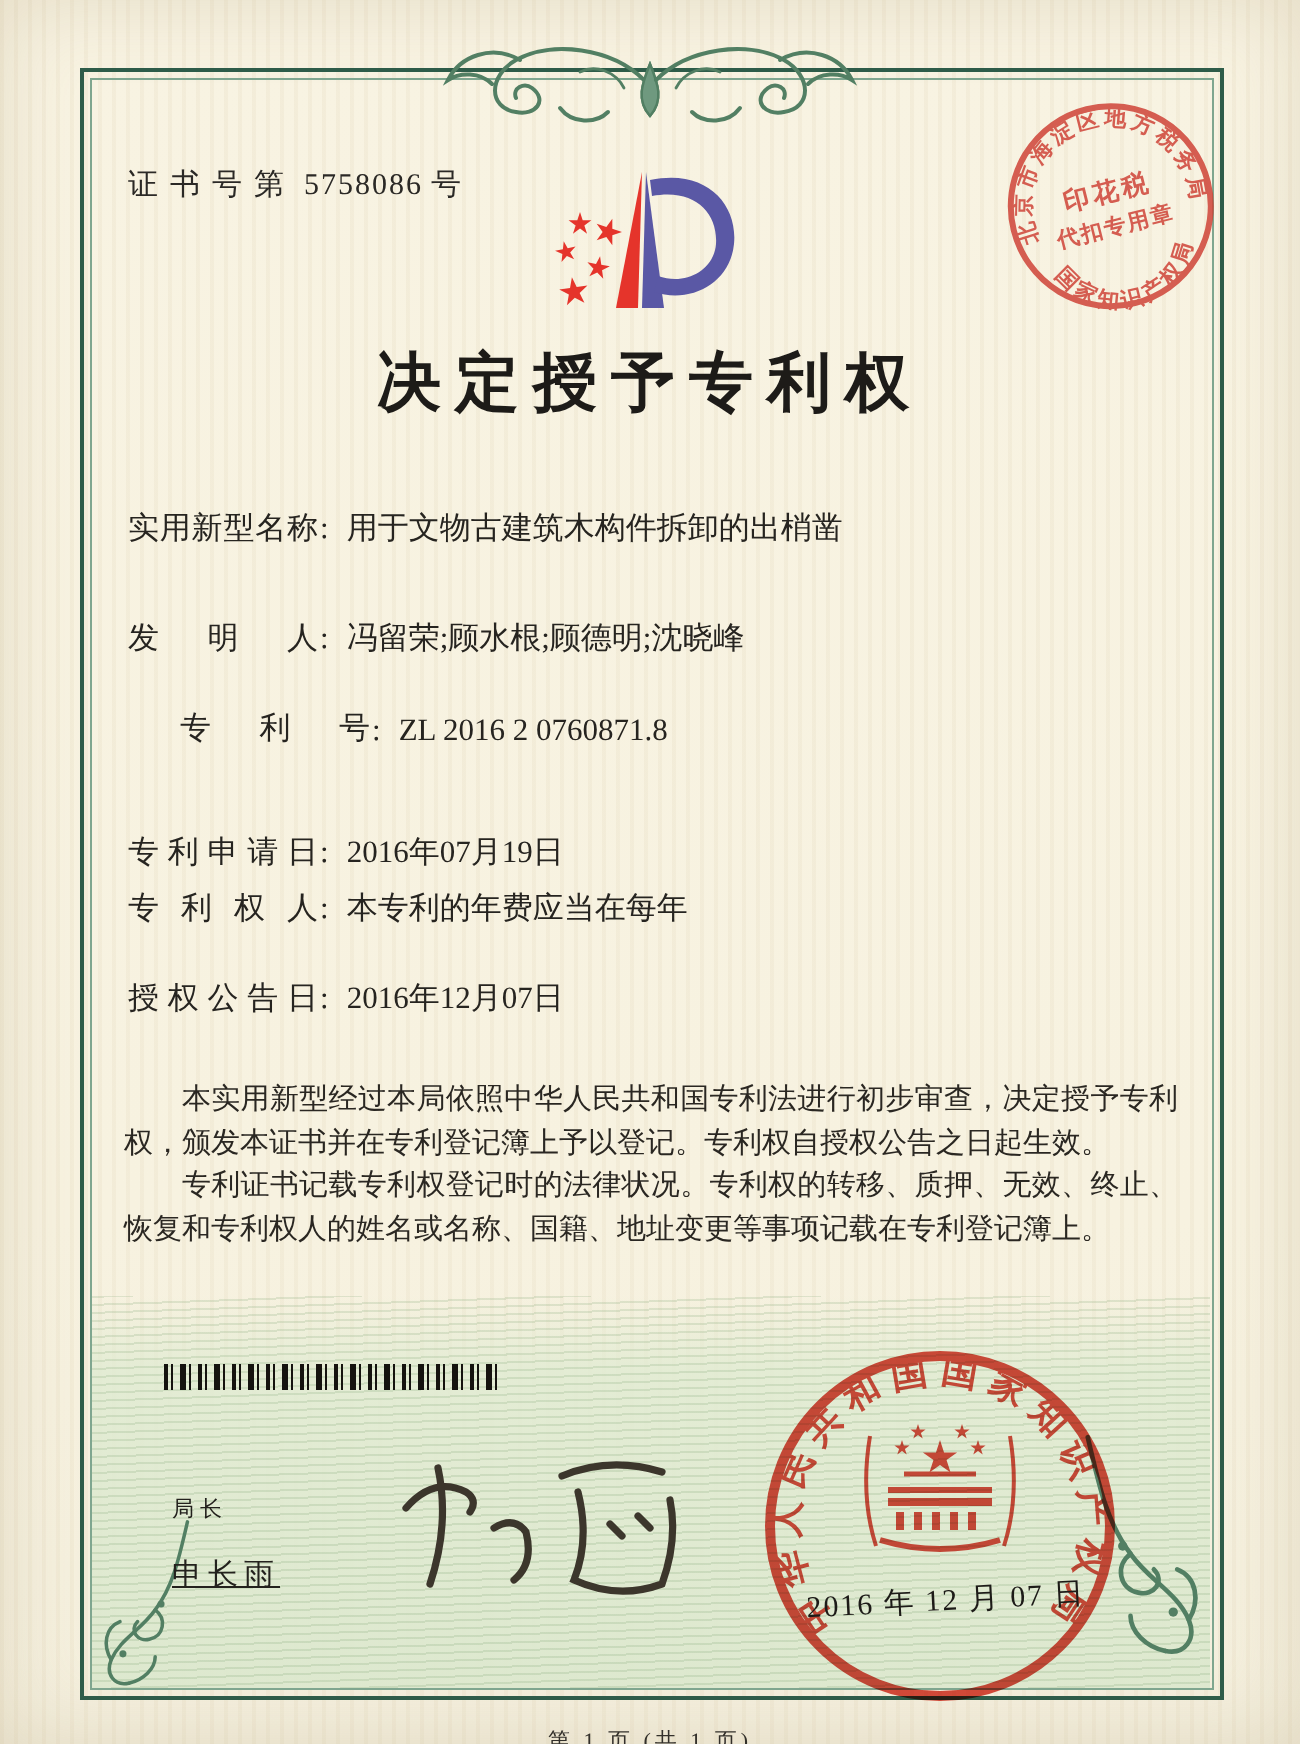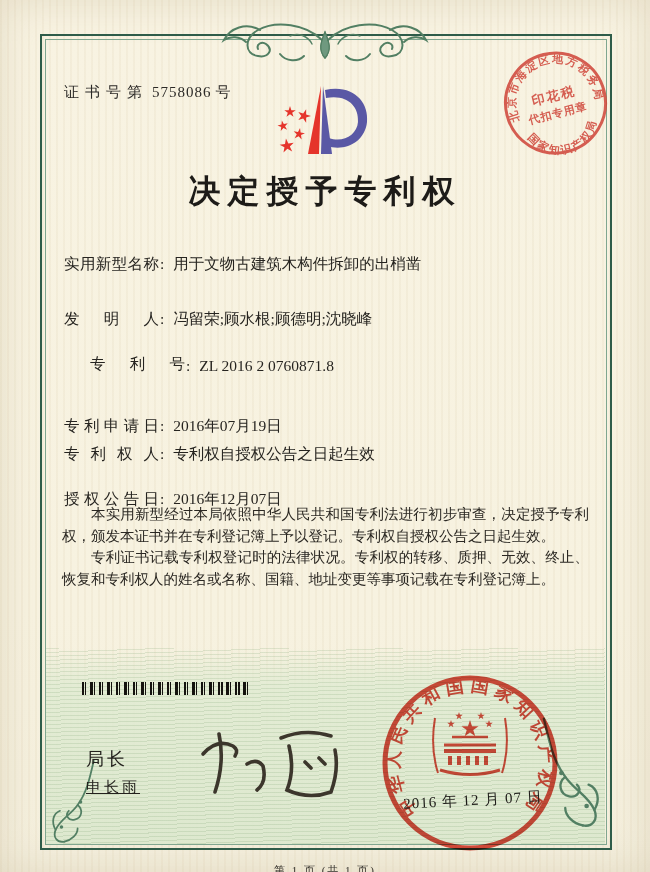--- a/index.html
+++ b/index.html
@@ -31,32 +31,32 @@
   .cert-no .num{letter-spacing:1px;font-family:"Liberation Serif","DejaVu Serif",serif;}
   .cert-no .sfx{margin-left:4px;}
   .logo{position:absolute;left:277px;top:84px;z-index:3;}
   .title{position:absolute;left:0;top:170px;width:100%;text-align:center;
     font-size:32px;font-weight:700;letter-spacing:7px;color:#1d1b18;z-index:3;}
   .fields{position:absolute;left:64px;top:0;width:530px;z-index:3;font-size:15.5px;}
   .frow{position:absolute;left:0;white-space:nowrap;}
   .frow .flabel{display:inline-block;width:95px;text-align:justify;text-align-last:justify;vertical-align:bottom;}
   .frow .colon{margin:0 9px 0 1px;}
   .f0{top:254px;} .f1{top:309px;} .f2{top:354px;margin-left:26px;} .f3{top:399px;margin-top:17px;} .f4{top:444px;} .f5{top:489px;}
-  .paras{position:absolute;left:62px;top:504px;width:527px;z-index:3;
+  .paras{position:absolute;left:62px;top:540px;width:527px;z-index:3;
     font-size:14.5px;line-height:21.5px;text-align:justify;color:#2a2722;}
   .paras p{margin:0;text-indent:2em;}
   
   .barcode{position:absolute;left:82px;top:682px;width:168px;height:13px;z-index:3;
     background:repeating-linear-gradient(90deg,
       #15130f 0 2px, rgba(0,0,0,0) 2px 3.5px,
       #15130f 3.5px 4.5px, rgba(0,0,0,0) 4.5px 8px,
       #15130f 8px 11px, rgba(0,0,0,0) 11px 12.5px,
       #15130f 12.5px 13.5px, rgba(0,0,0,0) 13.5px 17px);}
   
-  .director{position:absolute;left:86px;top:747px;font-size:18px;letter-spacing:3px;z-index:3;color:#23211d;}
+  .director{position:absolute;left:86px;top:747px;font-size:11px;letter-spacing:3px;z-index:3;color:#23211d;}
   .director-name{position:absolute;left:86px;top:778px;font-size:15px;letter-spacing:3px;z-index:3;color:#23211d;text-decoration:underline;}
   .signature{position:absolute;left:185px;top:724px;z-index:4;}
   
   .tax-stamp{position:absolute;left:491px;top:38px;z-index:4;opacity:.85;transform:rotate(-14deg);}
   .office-seal{position:absolute;left:380px;top:673px;z-index:4;opacity:.9;mix-blend-mode:multiply;}
   .seal-date{position:absolute;left:386px;top:791px;width:174px;text-align:center;z-index:5;
     font-size:15px;color:#1d1b18;letter-spacing:1px;transform:rotate(-3deg);}
   
   .footer{position:absolute;left:0;top:827px;width:100%;text-align:center;
     font-size:11px;letter-spacing:2px;color:#33302b;z-index:3;margin-top:36px;}
@@ -162,21 +162,21 @@
     <div class="frow f1">
       <span class="flabel">发　明　人</span><span class="colon">:</span><span class="fvalue">冯留荣;顾水根;顾德明;沈晓峰</span>
     </div>
     <div class="frow f2">
       <span class="flabel">专　利　号</span><span class="colon">:</span><span class="fvalue">ZL 2016 2 0760871.8</span>
     </div>
     <div class="frow f3">
       <span class="flabel">专利申请日</span><span class="colon">:</span><span class="fvalue">2016年07月19日</span>
     </div>
     <div class="frow f4">
-      <span class="flabel">专 利 权 人</span><span class="colon">:</span><span class="fvalue">专利权自授权公告之日起生效</span>
+      <span class="flabel">专 利 权 人</span><span class="colon">:</span><span class="fvalue">本专利的年费应当在每年</span>
     </div>
     <div class="frow f5">
       <span class="flabel">授权公告日</span><span class="colon">:</span><span class="fvalue">2016年12月07日</span>
     </div>
   </div>
 
   <div class="paras">
     <p>本实用新型经过本局依照中华人民共和国专利法进行初步审查，决定授予专利权，颁发本证书并在专利登记簿上予以登记。专利权自授权公告之日起生效。</p>
     <p>专利证书记载专利权登记时的法律状况。专利权的转移、质押、无效、终止、恢复和专利权人的姓名或名称、国籍、地址变更等事项记载在专利登记簿上。</p>
   </div>

